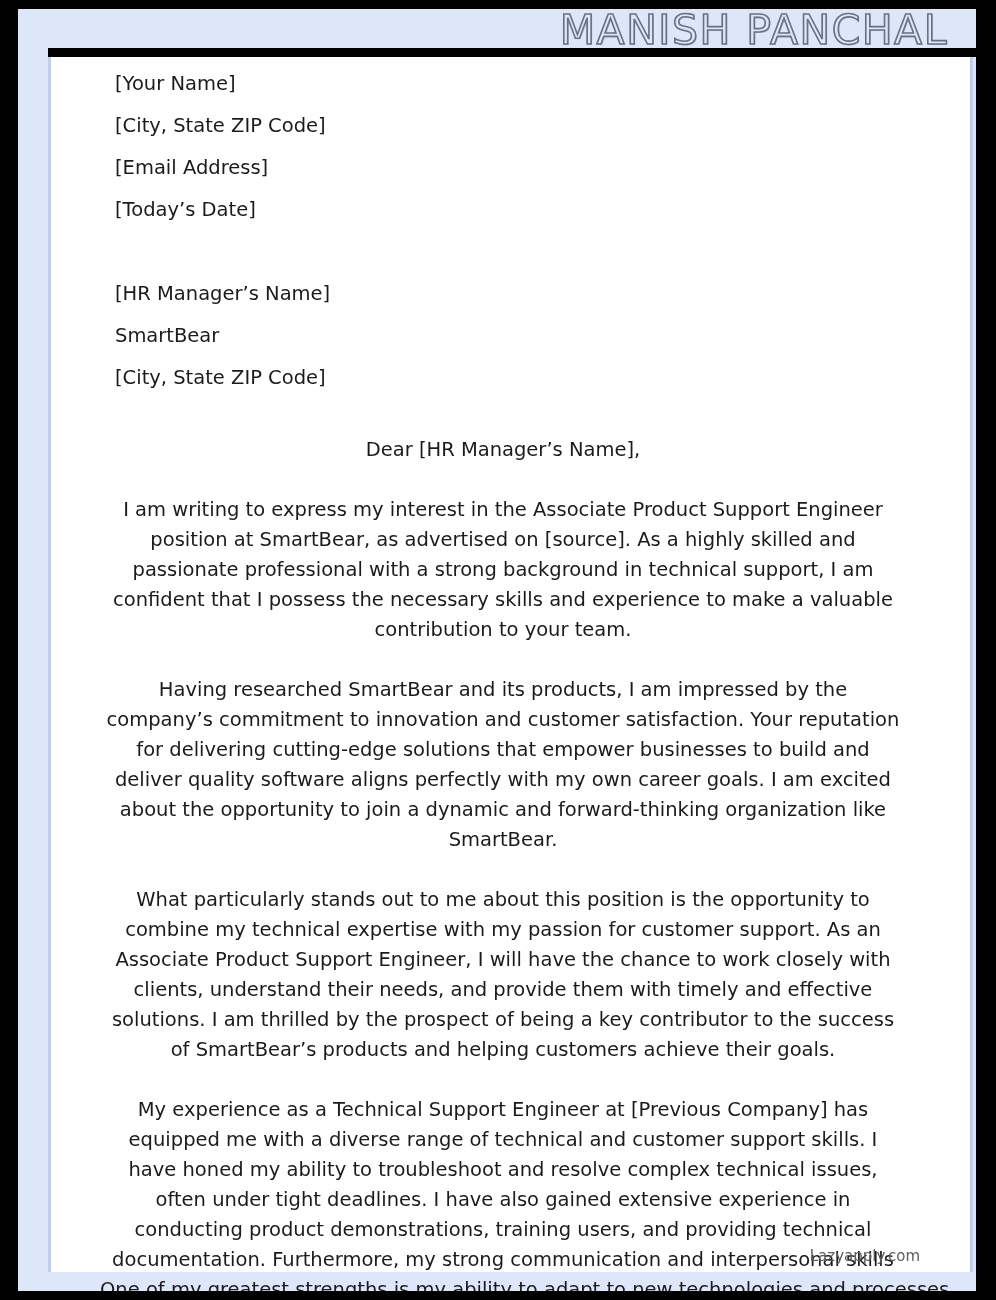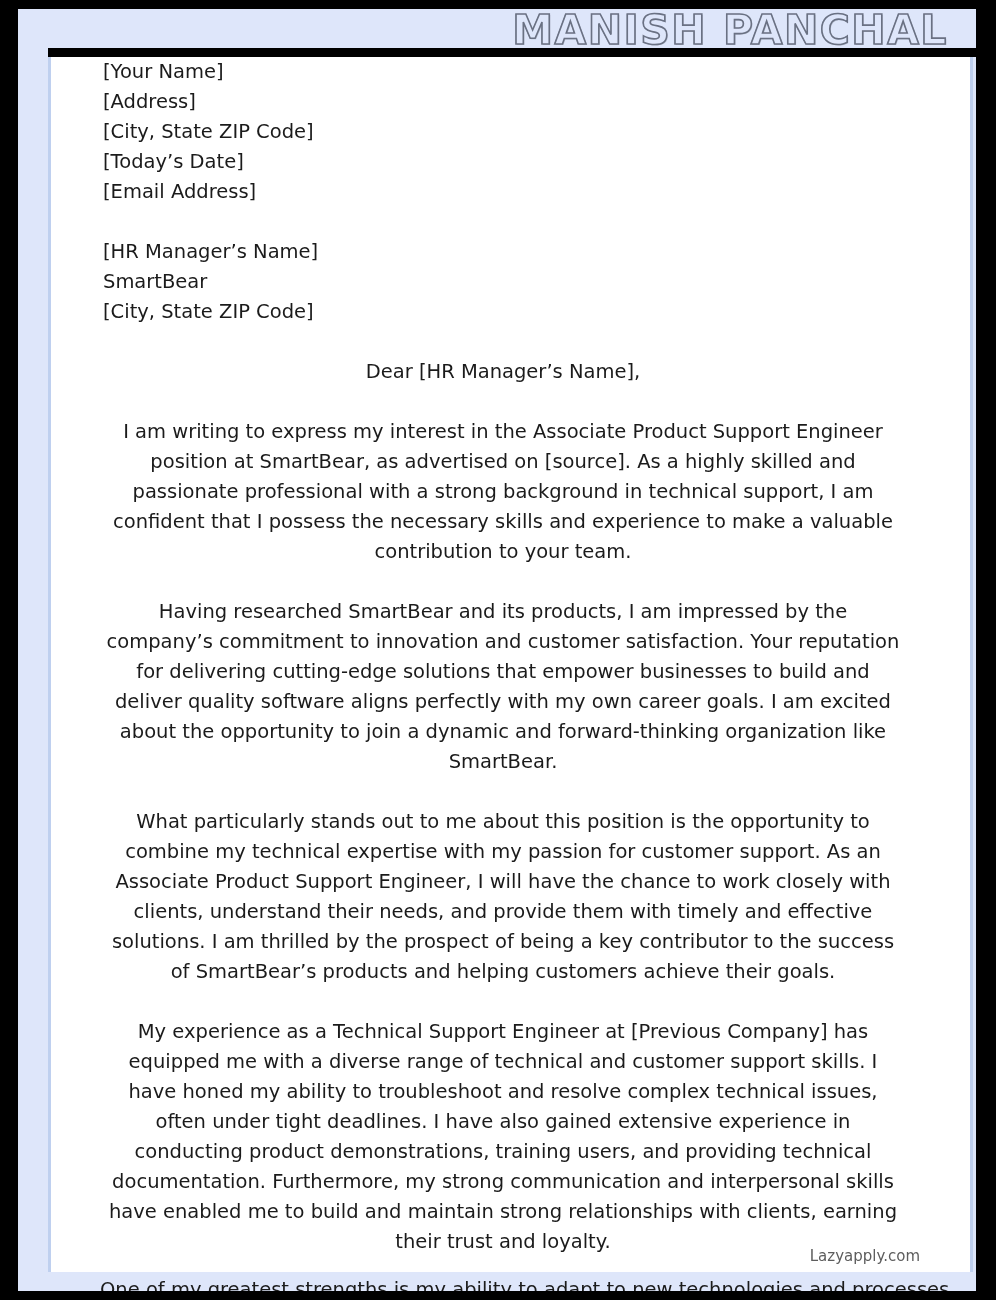--- a/index.html
+++ b/index.html
@@ -41,21 +41,21 @@
     top: 0;
     width: 958px;
     height: 39px;
   }
   .doc-title {
     position: absolute;
     right: 28px;
     top: -2px;
     font-family: "DejaVu Sans", sans-serif;
     font-size: 41px;
-    font-weight: 700;
+    font-weight: 400;
     letter-spacing: 1.5px;
     line-height: 46px;
     color: #dee6fa;
     -webkit-text-stroke: 1.6px #6a7183;
     text-shadow:
        1px 1px 0 #b9c0d2,
       -0.5px -0.5px 0 #8d94a6;
     white-space: nowrap;
   }
 
@@ -93,21 +93,21 @@
     line-height: 30px;
     font-family: "DejaVu Sans", sans-serif;
   }
 
   .addr-block {
     margin: 0;
     padding: 0;
     list-style: none;
   }
   .addr-block li {
-    margin: 0;
+    margin: 12px;
     padding: 0;
     white-space: nowrap;
   }
 
   .gap { height: 30px; }
 
   .para {
     margin: 0;
     text-align: center;
   }
@@ -147,24 +147,23 @@
       <div class="doc-title">MANISH PANCHAL</div>
     </div>
 
     <div class="title-rule"></div>
 
     <div class="page">
       <div class="letter-body">
 
         <ul class="addr-block">
           <li>[Your Name]</li>
-          <li>[Address]</li>
           <li>[City, State ZIP Code]</li>
+          <li>[Email Address]</li>
           <li>[Today’s Date]</li>
-          <li>[Email Address]</li>
         </ul>
 
         <div class="gap"></div>
 
         <ul class="addr-block">
           <li>[HR Manager’s Name]</li>
           <li>SmartBear</li>
           <li>[City, State ZIP Code]</li>
         </ul>
 

